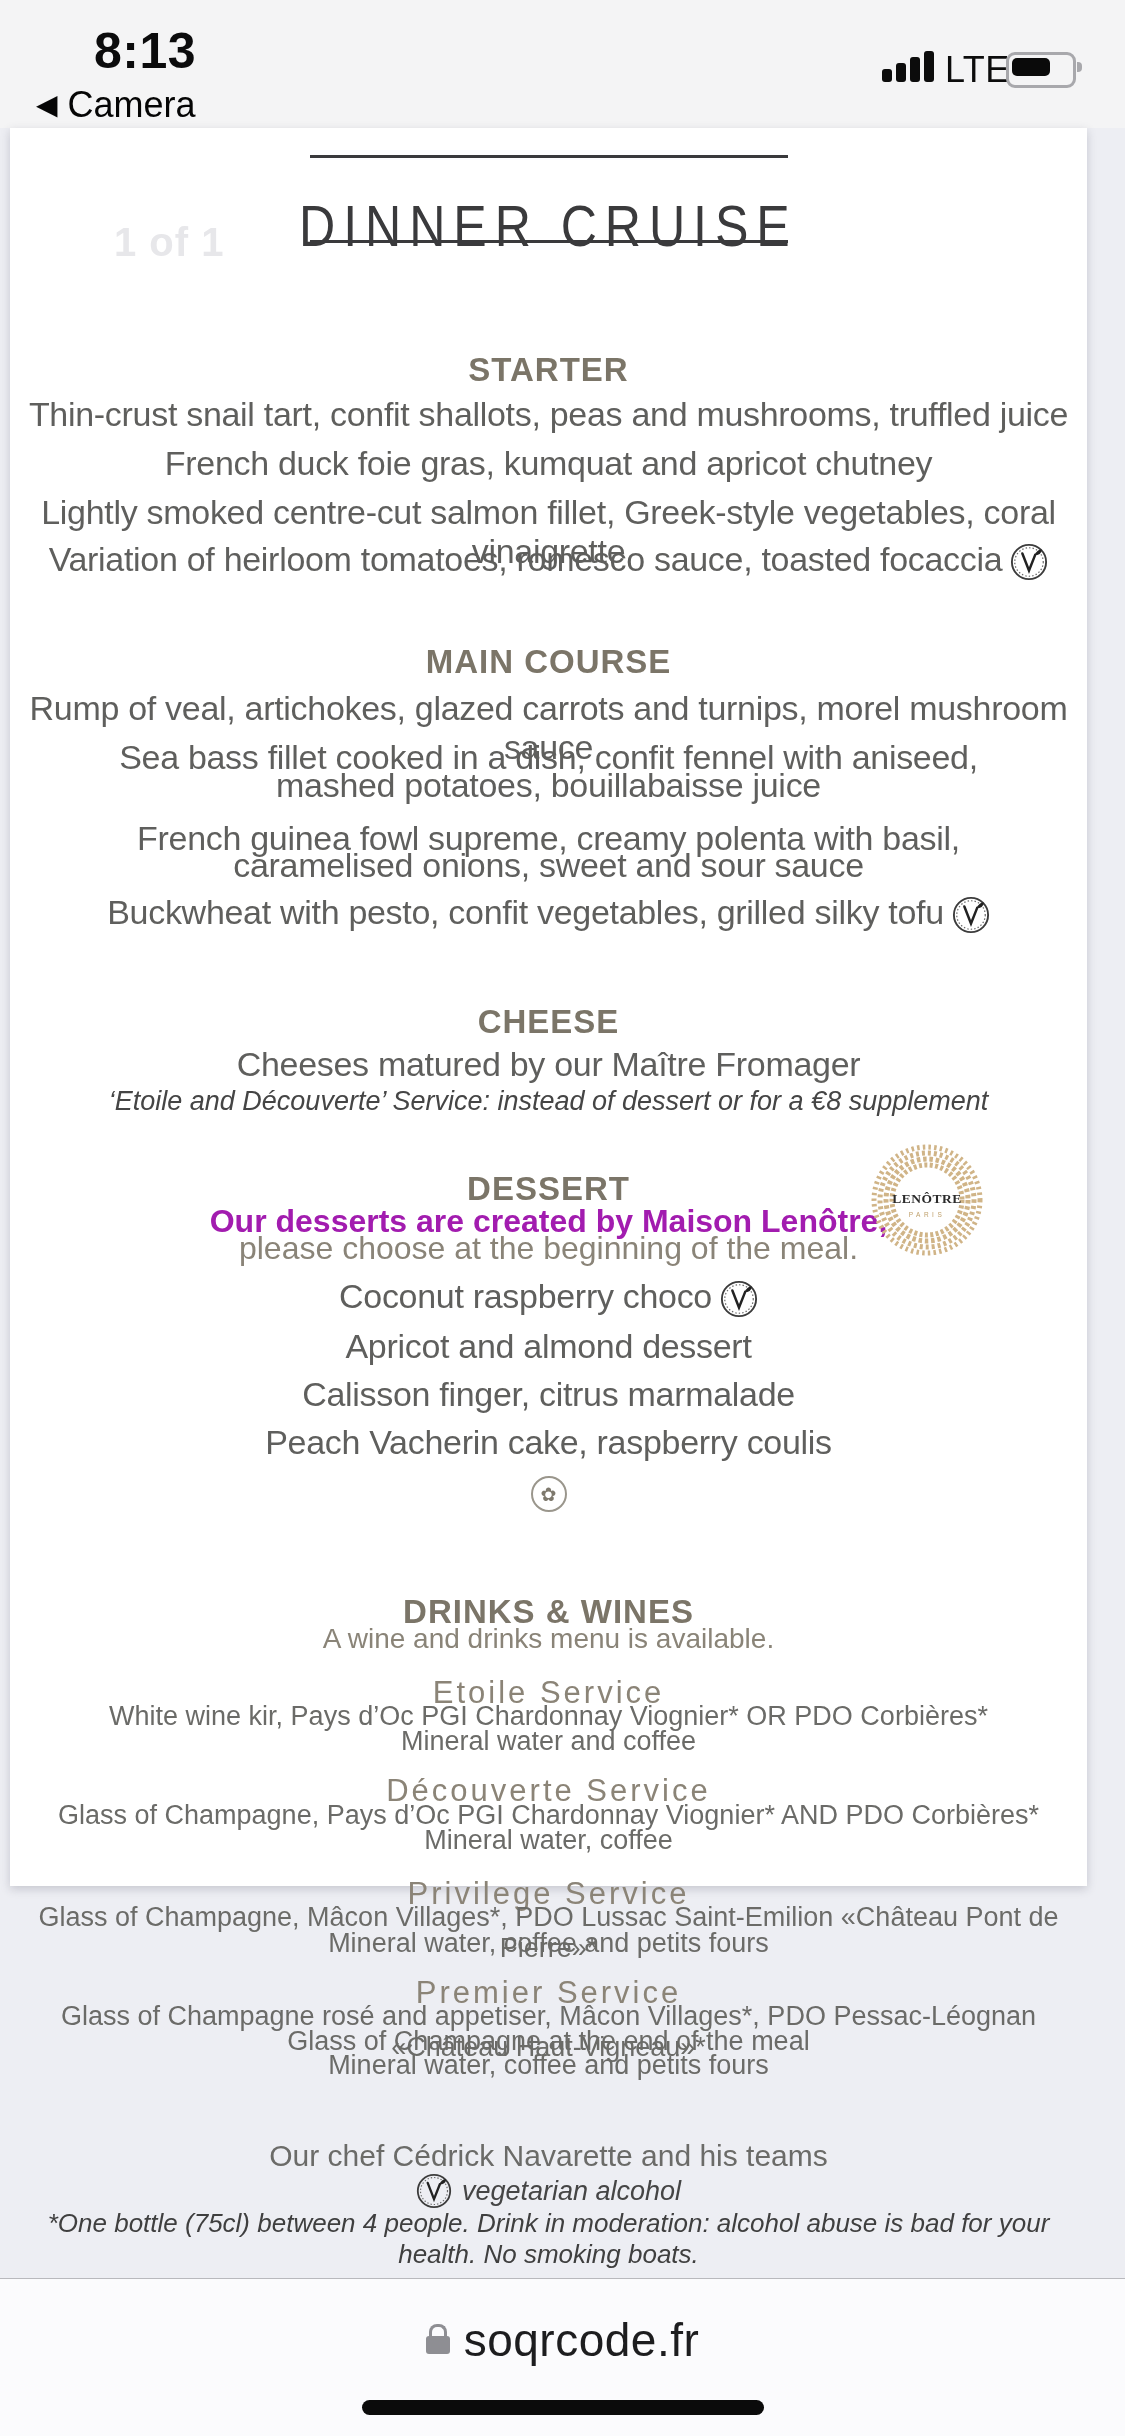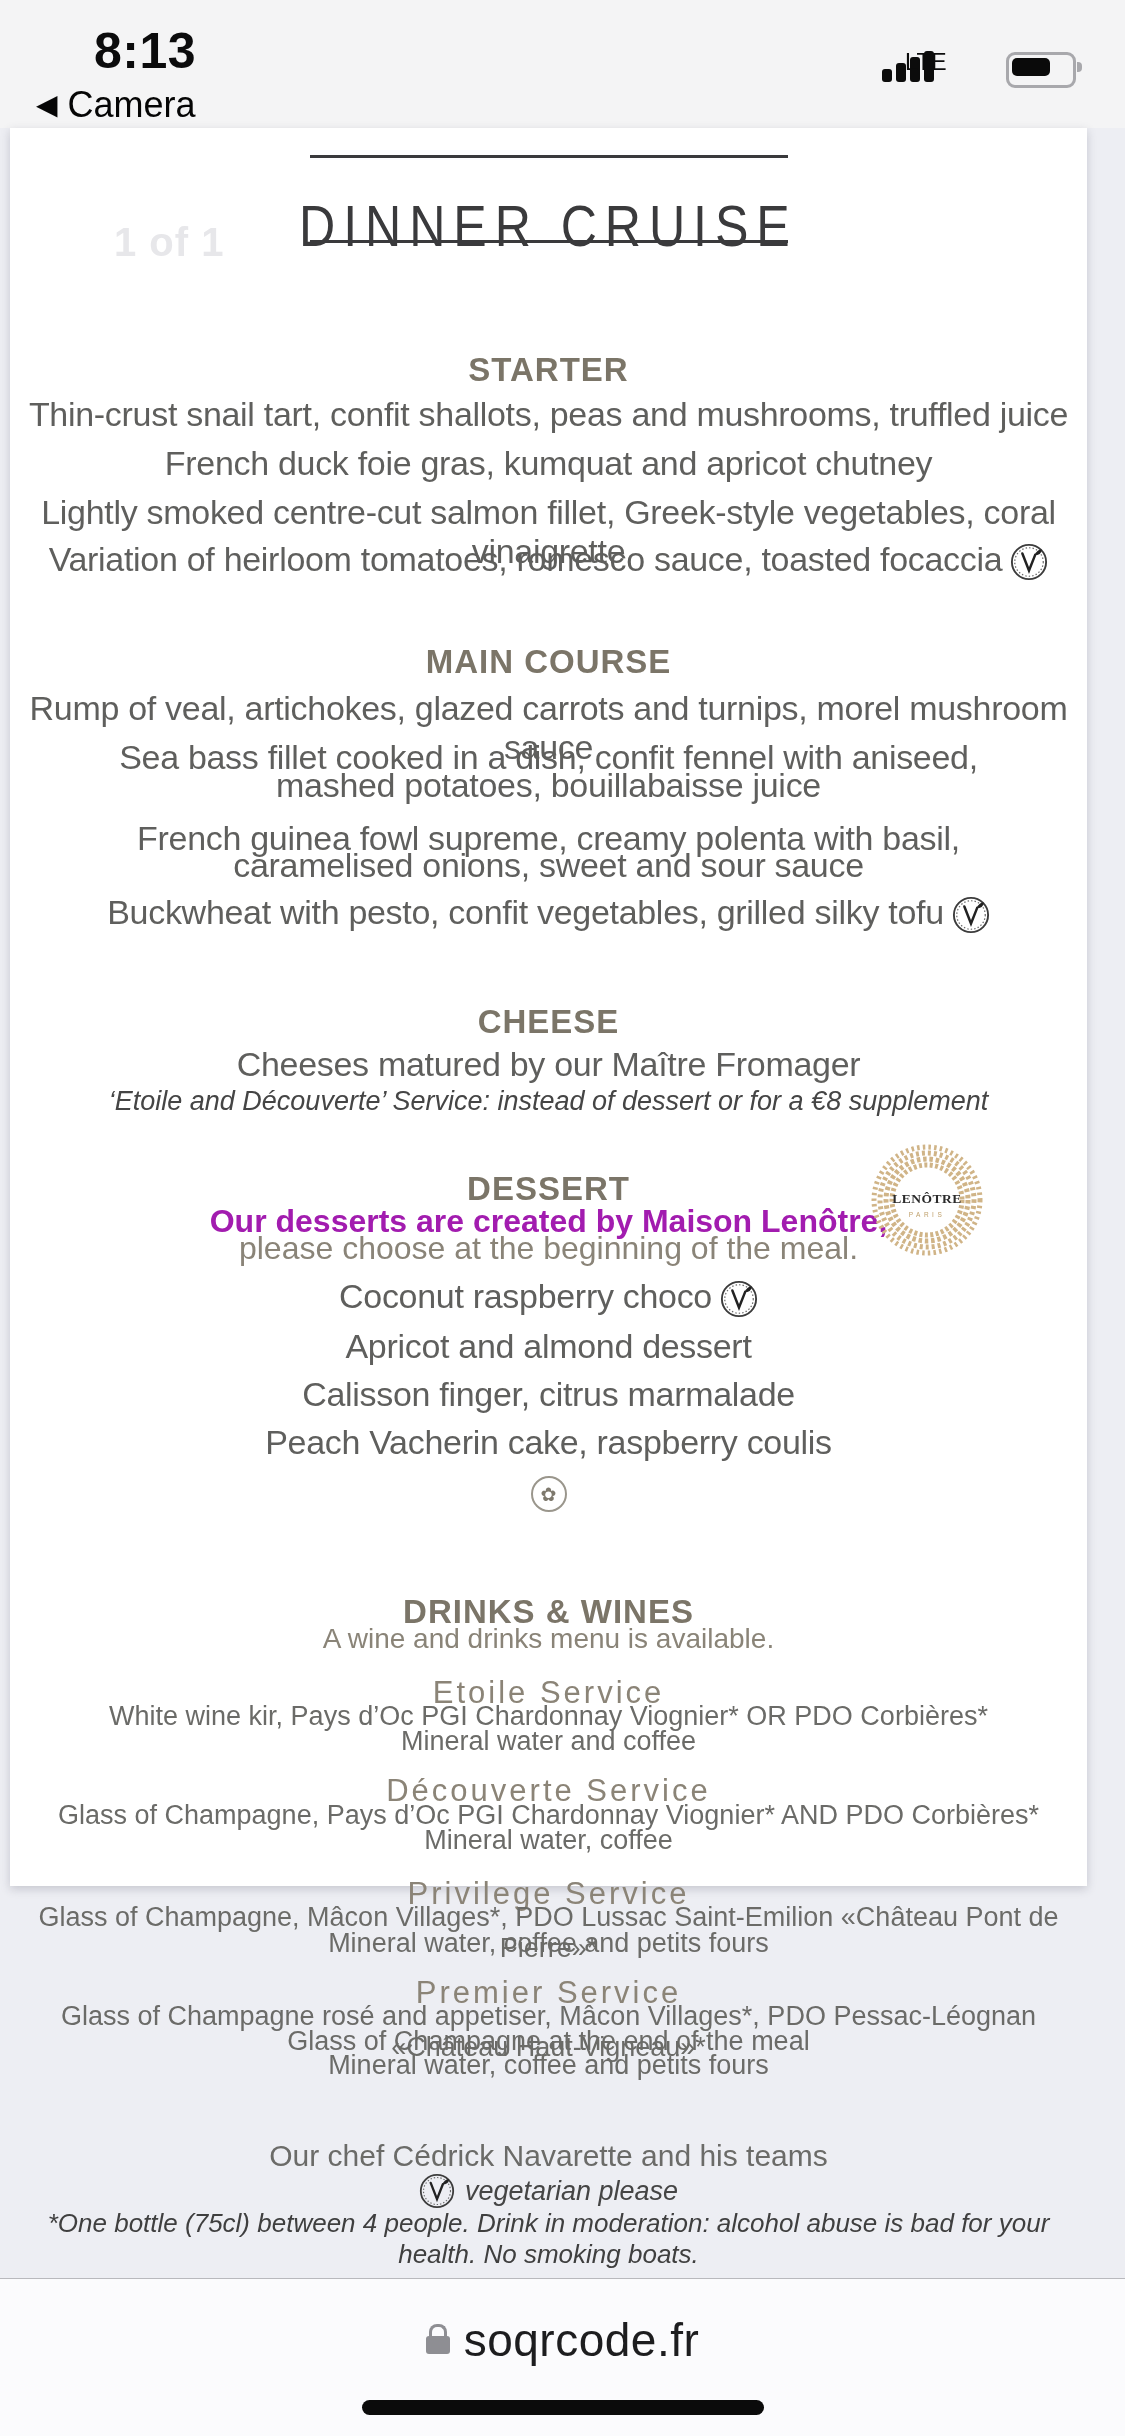--- a/index.html
+++ b/index.html
@@ -26,22 +26,22 @@
   .signal{
     position:absolute;left:882px;top:51px;width:54px;height:31px;
     display:flex;align-items:flex-end;gap:4px;
   }
   .signal i{display:block;width:10px;background:#0c0c0c;border-radius:3px;}
   .signal i:nth-child(1){height:13px;}
   .signal i:nth-child(2){height:19px;}
   .signal i:nth-child(3){height:25px;}
   .signal i:nth-child(4){height:31px;}
   .lte{
-    position:absolute;left:905px;top:49px;
-    font-size:23px;font-weight:500;color:#0c0c0c;letter-spacing:0.5px;
+    position:absolute;left:945px;top:49px;
+    font-size:36px;font-weight:500;color:#0c0c0c;letter-spacing:0.5px;
   }
   .battery{
     position:absolute;left:1006px;top:52px;width:64px;height:30px;
     border:3px solid #a8a8ac;border-radius:9px;
   }
   .battery .fill{
     position:absolute;left:3px;top:3px;height:18px;width:38px;
     background:#0a0a0a;border-radius:5px;
   }
   .battery .nub{
@@ -227,21 +227,21 @@
     <div class="abs svc-line" style="top:1895px">Mineral water, coffee and petits fours</div>
 
     <div class="abs chef" style="top:1984px">Our chef Cédrick Navarette and his teams</div>
     <div class="abs legend" style="top:2018px">
       <svg class="veg veg-small" style="margin:0;vertical-align:middle" viewBox="0 0 40 40">
           <circle cx="20" cy="20" r="18" fill="none" stroke="#3c3c3c" stroke-width="2"></circle>
           <circle cx="20" cy="20" r="15" fill="none" stroke="#6a6a6a" stroke-width="1.3" stroke-dasharray="1.5 2.2"></circle>
           <path d="M13 11 L20 29 L26.5 12.5" fill="none" stroke="#222" stroke-width="2.6" stroke-linecap="round"></path>
           <path d="M25.5 13 q3.5 -6.5 8 -6 q-0.5 6 -8 6 Z" fill="#222"></path>
         </svg>
-      <span>vegetarian please</span>
+      <span>vegetarian alcohol</span>
     </div>
     <div class="abs disclaimer" style="top:2053px">*One bottle (75cl) between 4 people. Drink in moderation: alcohol abuse is bad for your health. No smoking boats.</div>
 
   </div>
 </div>
 
 <div class="bar-bottom">
   <div class="urlrow">
     <span class="lock"></span>
     <span class="url-text">soqrcode.fr</span>

